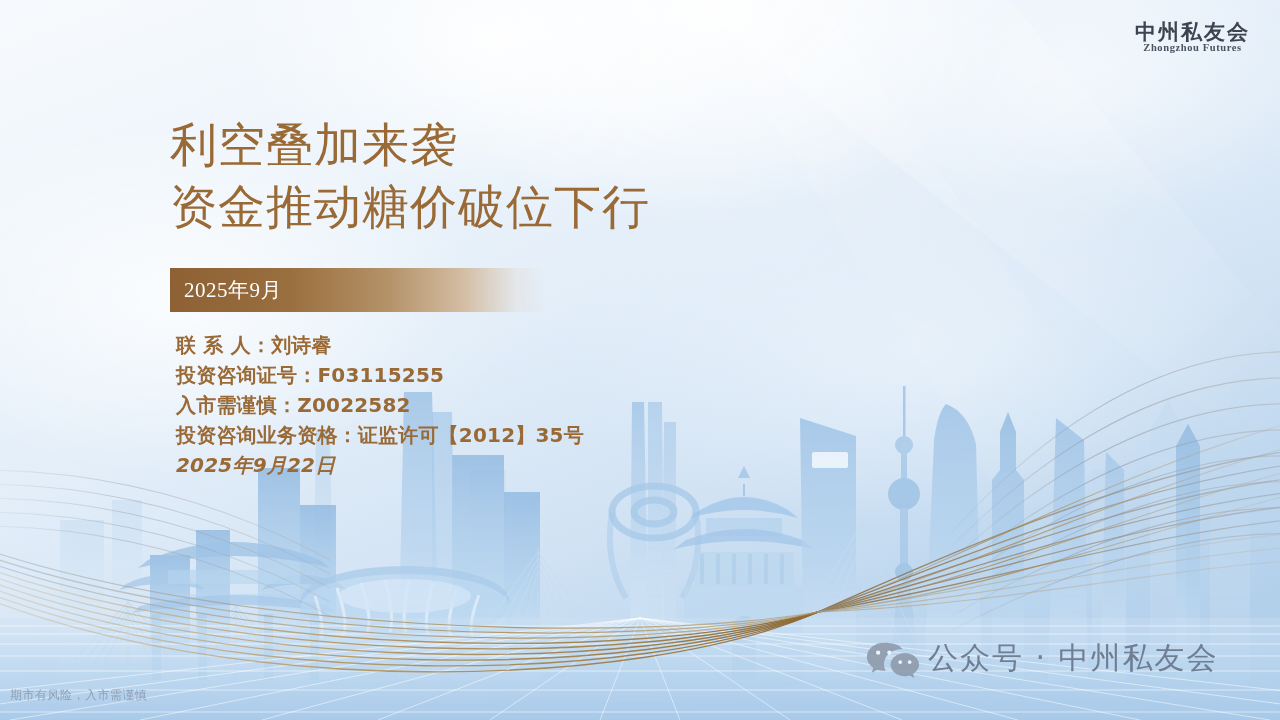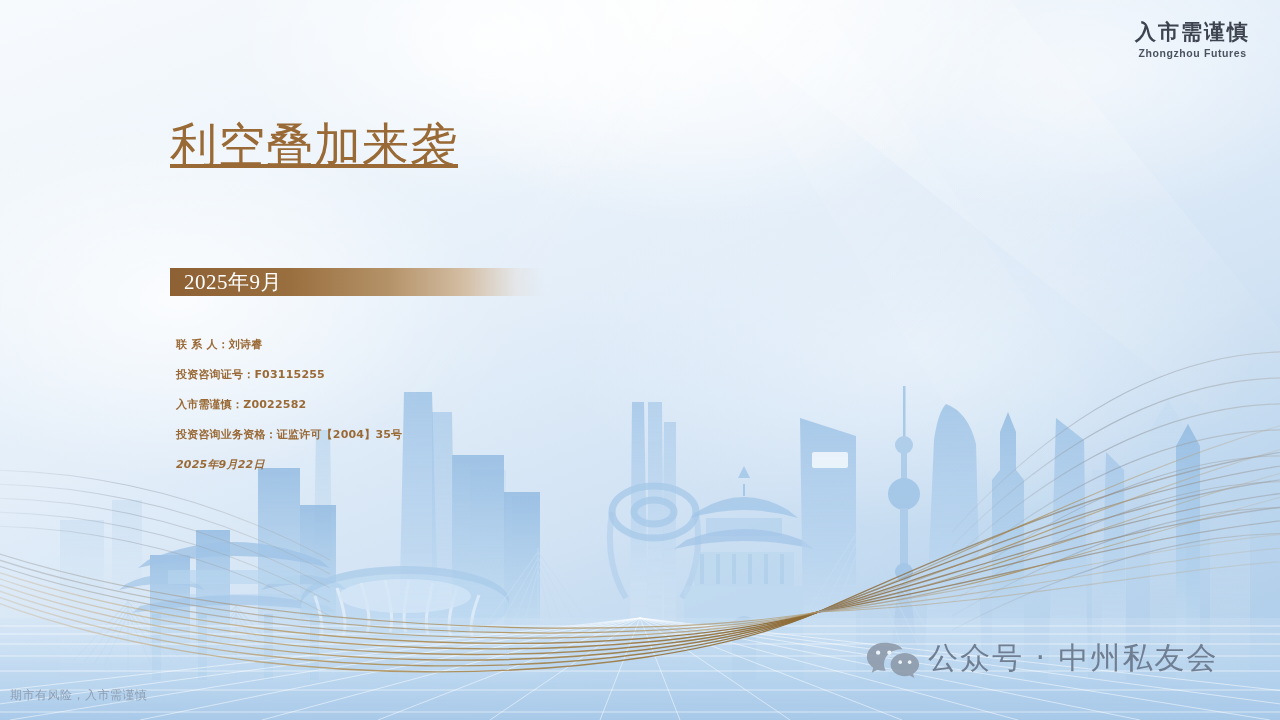--- a/index.html
+++ b/index.html
@@ -27,52 +27,52 @@
   
   #logo{
     position:absolute;right:30px;top:22px;text-align:center;
     line-height:1;
   }
   #logo .cn{
     font-size:21px;font-weight:bold;letter-spacing:2px;color:#3d4450;
     font-family:"DejaVu Sans","Liberation Sans",sans-serif;
   }
   #logo .en{
-    margin-top:5px;font-size:10.5px;font-weight:bold;letter-spacing:.6px;color:#4a5260;
+    font-size:10.5px;font-weight:bold;letter-spacing:.6px;color:#4a5260;font-family:Liberation Serif, serif;
   }
 
   
   #title{
     position:absolute;left:170px;top:114px;
     color:#9a6a36;
     font-size:47px;line-height:1.32;letter-spacing:1px;
     font-family:"DejaVu Sans","Liberation Sans",sans-serif;
     white-space:nowrap;
   }
-  #title .ln{display:block;text-decoration:underline;}
+  #title .ln{display:block;}
 
   
   #badge{
-    position:absolute;left:170px;top:268px;width:376px;height:28px;
+    position:absolute;left:170px;top:268px;width:376px;height:44px;
     background:linear-gradient(90deg,#8d6134 0%,#9a6f3f 32%,#b49268 58%,#d3bda3 78%,rgba(226,216,204,0.35) 92%,rgba(255,255,255,0) 100%);
     display:flex;align-items:center;
   }
   #badge .txt{
     color:#ffffff;font-size:21px;padding-left:14px;letter-spacing:.5px;
     font-family:"Liberation Serif","DejaVu Serif",serif;
   }
 
   
   #contact{
     position:absolute;left:176px;top:330px;
     color:#9a6a36;
     font-family:"DejaVu Sans","Liberation Sans",sans-serif;
   }
   #contact .row{
-    font-size:11px;font-weight:bold;line-height:30px;white-space:nowrap;letter-spacing:.2px;
+    font-size:20px;font-weight:bold;line-height:30px;white-space:nowrap;letter-spacing:.2px;
   }
   #contact .row.last{font-weight:bold;font-style:italic;}
 
   
   #wechat{
     position:absolute;left:866px;top:638px;display:flex;align-items:center;
   }
   #wechat .wx-icon{width:54px;height:40px;flex:0 0 auto;}
   #wechat .wx-txt{
     margin-left:8px;color:#707e92;font-size:30px;letter-spacing:2px;
@@ -373,37 +373,38 @@
         <path d="M-30 484 Q 160 482, 330 574"></path>
         <path d="M-30 498 Q 160 496, 330 588"></path>
         <path d="M-30 512 Q 160 510, 330 602"></path>
         <path d="M-30 526 Q 160 524, 330 616"></path>
       </g>
 
     </g>
   </svg>
 
   <div id="logo">
-    <div class="cn">入市需谨慎</div>
+    <div class="cn">中州私友会</div>
     <div class="en">Zhongzhou Futures</div>
   </div>
 
   <div id="title">
     <span class="ln">利空叠加来袭</span>
+    <span class="ln">资金推动糖价破位下行</span>
   </div>
 
   <div id="badge">
     <span class="txt">2025年9月</span>
   </div>
 
   <div id="contact">
     <div class="row">联  系  人：刘诗睿</div>
     <div class="row">投资咨询证号：F03115255</div>
     <div class="row">入市需谨慎：Z0022582</div>
-    <div class="row">投资咨询业务资格：证监许可【2004】35号</div>
+    <div class="row">投资咨询业务资格：证监许可【2012】35号</div>
     <div class="row last">2025年9月22日</div>
   </div>
 
   <div id="wechat">
     <svg class="wx-icon" viewBox="0 0 60 44">
       <g fill="#8e9aaa" opacity="0.9">
         <path d="M20 4 C9.5 4 1 11 1 19.6 c0 4.9 2.8 9.3 7.1 12.1 l-1.8 5.6 6.3 -3.3 c2.3 .7 4.8 1.1 7.4 1.1 .6 0 1.2 0 1.8 -.07 C20.6 32.2 20 30 20 27.6 20 18.6 28.6 11.3 39.2 11.3 c.5 0 1 0 1.5 .05 C38.6 6.9 30 4 20 4 z"></path>
         <circle cx="13.5" cy="15" r="2.4" fill="#f2f6fb"></circle>
         <circle cx="26" cy="15" r="2.4" fill="#f2f6fb"></circle>
         <path d="M59 28.2 C59 21 51.9 15.2 43.2 15.2 34.4 15.2 27.3 21 27.3 28.2 c0 7.2 7.1 13 15.9 13 1.9 0 3.7 -.3 5.4 -.8 l5.1 2.7 -1.4 -4.5 C56 36.1 59 32.4 59 28.2 z"></path>

